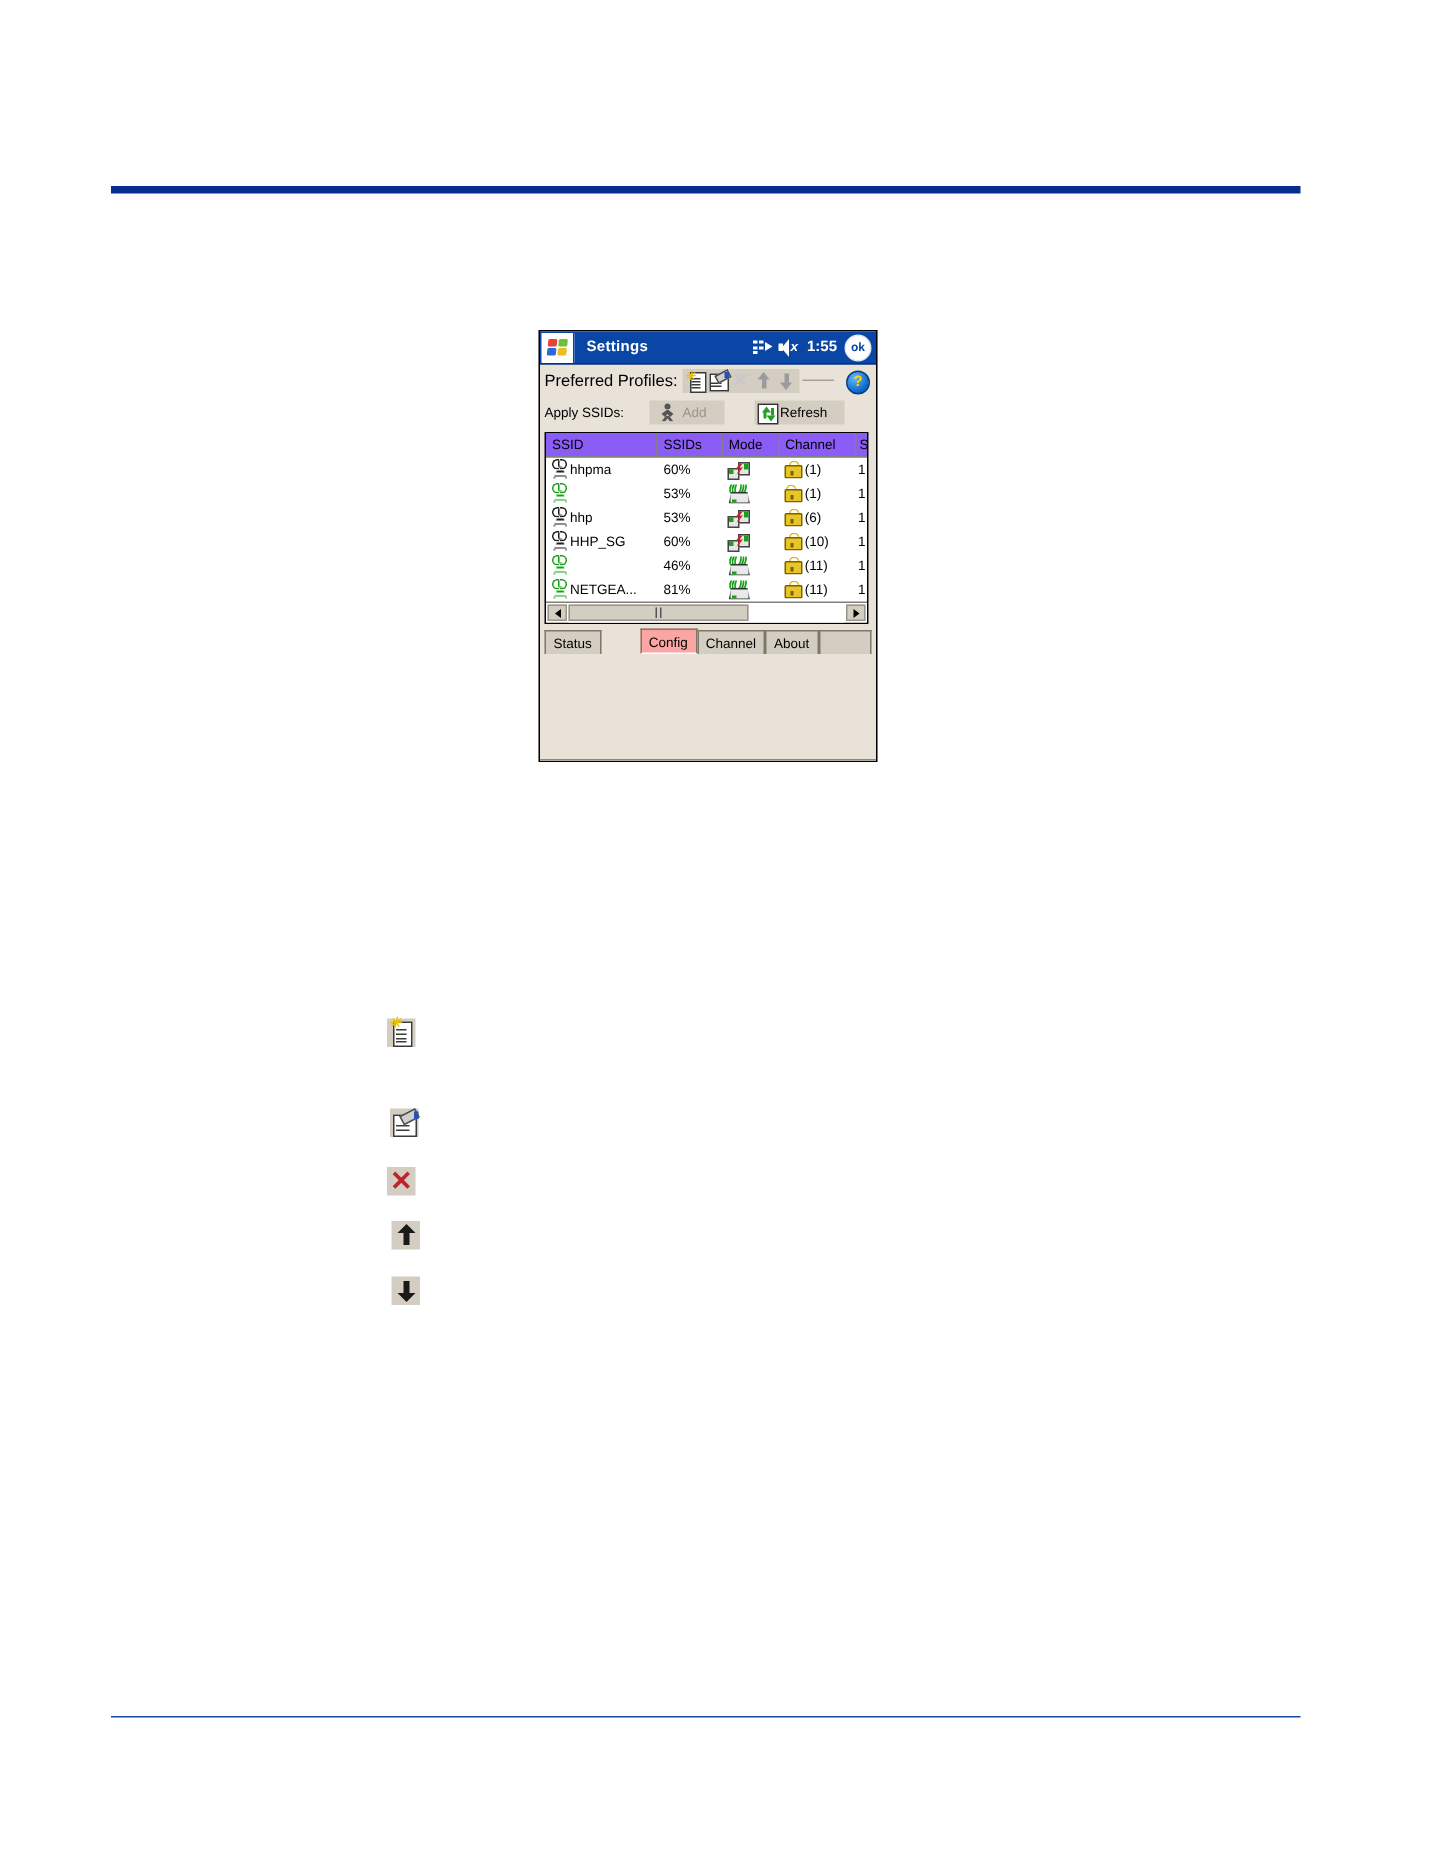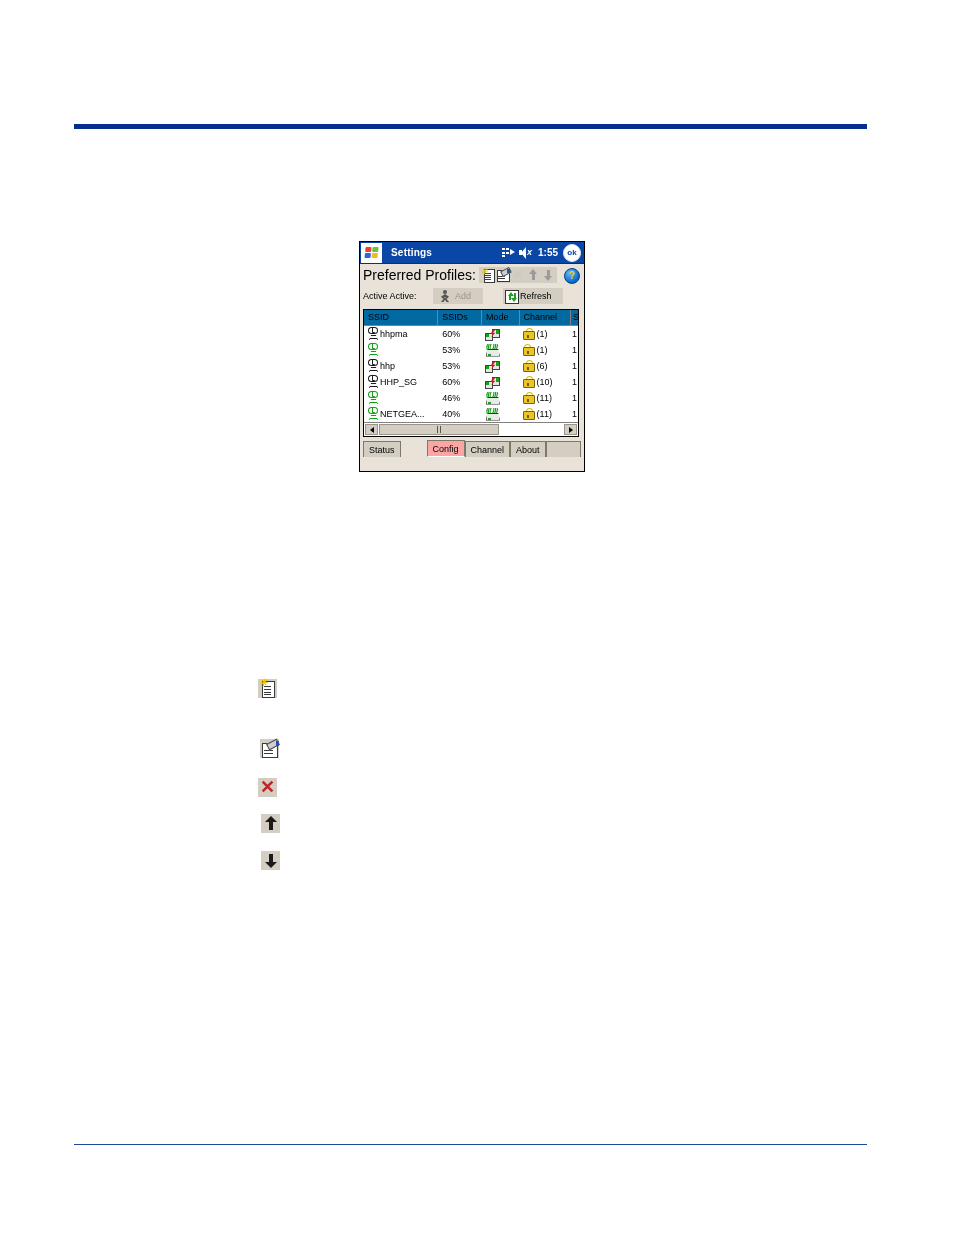--- a/index.html
+++ b/index.html
@@ -16,21 +16,21 @@
     position:absolute;left:74px;top:124px;width:793px;height:5px;
     background:#042f8e;
   }
   .rule-bottom{
     position:absolute;left:74px;top:1144px;width:793px;height:1px;
     background:#1b4a9c;
   }
 
   
   .pda{
-    position:absolute;left:359px;top:241px;width:226px;height:231px;
+    position:absolute;left:359px;top:220px;width:226px;height:288px;
     border:1px solid #000;
     background:#e8e2d8;
     box-sizing:border-box;
     font-size:9px;
     color:#000;
     overflow:hidden;
   }
 
   
   .titlebar{
@@ -89,21 +89,21 @@
     border:1px solid #dfe6f2;
   }
 
   
   .pda-body{padding:0;background:#e8e2d8;position:relative;height:280px;}
 
   
   .pp-row{
     display:flex;align-items:center;height:17px;margin:2px 0 0 3px;position:relative;
   }
-  .pp-label{font-size:14px;white-space:nowrap;}
+  .pp-label{font-size:11px;white-space:nowrap;}
   .pp-tools{
     display:flex;align-items:center;gap:1px;margin-left:3px;
     background:#d4cec2;padding:1px 2px;border:0;
   }
   .tool{width:14px;height:14px;position:relative;display:block;}
 
   
   .ic-doc .paper{position:absolute;left:3px;top:1px;width:9px;height:12px;background:#fff;border:1px solid #3a3a3a;}
   .ic-doc .ln{position:absolute;left:4px;background:#3a3a3a;height:1px;width:6px;}
   .ic-doc .l1{top:5px;} .ic-doc .l2{top:7px;} .ic-doc .l3{top:9px;} .ic-doc .l4{top:11px;}
@@ -212,21 +212,21 @@
     border-top:4px solid #21a021;border-left:3px solid transparent;border-right:3px solid transparent;
   }
   .rf-ico .s1{position:absolute;left:3px;top:4px;width:2px;height:5px;background:#21a021;}
   .rf-ico .s2{position:absolute;right:2px;top:2px;width:2px;height:5px;background:#21a021;}
 
   
   .tbl{
     margin:4px 3px 0 3px;border:1px solid #000;background:#fff;width:216px;
     box-sizing:border-box;
   }
-  .thead{display:flex;background:#0369a1;height:15px;border-bottom:1px solid #808080;justify-content:center;}
+  .thead{display:flex;background:#8b5cf6;height:15px;border-bottom:1px solid #808080;justify-content:center;}
   .th{
     font-size:9px;line-height:14px;padding-left:4px;
     border-right:1px solid #808080;box-sizing:border-box;overflow:hidden;white-space:nowrap;
   }
   .c-ssid{width:75px;}
   .c-sig{width:44px;}
   .c-mode{width:38px;}
   .c-chan{width:52px;}
   .c-sec{width:7px;padding-left:2px;border-right:none;}
 
@@ -416,21 +416,21 @@
             <i class="head"></i>
             <i class="shaft"></i>
           </span>
       </span>
       <span class="pp-line"></span>
       <span class="help-ico">?</span>
     </div>
 
 
     <div class="ass-row">
-      <span class="ass-label">Active Active:</span>
+      <span class="ass-label">Apply SSIDs:</span>
       <div class="add-btn">
         <span class="person">
             <i class="hd"></i>
             <i class="bd"></i>
             <i class="lg"></i>
           </span>
         <span class="lbl">Add</span>
       </div>
       <div class="refresh-btn">
         <span class="rf-ico">
@@ -622,21 +622,21 @@
             <div class="td c-ssid">
               <span class="antenna green">
                 <i class="w1"></i>
                 <i class="w2"></i>
                 <i class="tip"></i>
                 <i class="tw"></i>
               </span>
               <span>NETGEA...</span>
             </div>
             <div class="td c-sig">
-              <span>40%</span>
+              <span>81%</span>
             </div>
             <div class="td c-mode">
               <span class="mode-ico infra">
                 <i class="wv">((( )))</i>
                 <i class="box"></i>
                 <i class="ld"></i>
               </span>
             </div>
             <div class="td c-chan">
               <span class="lock open">

